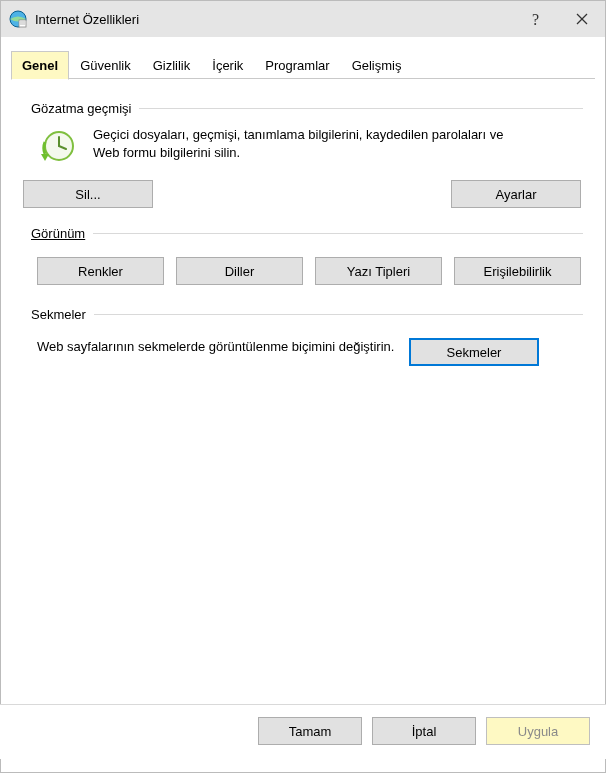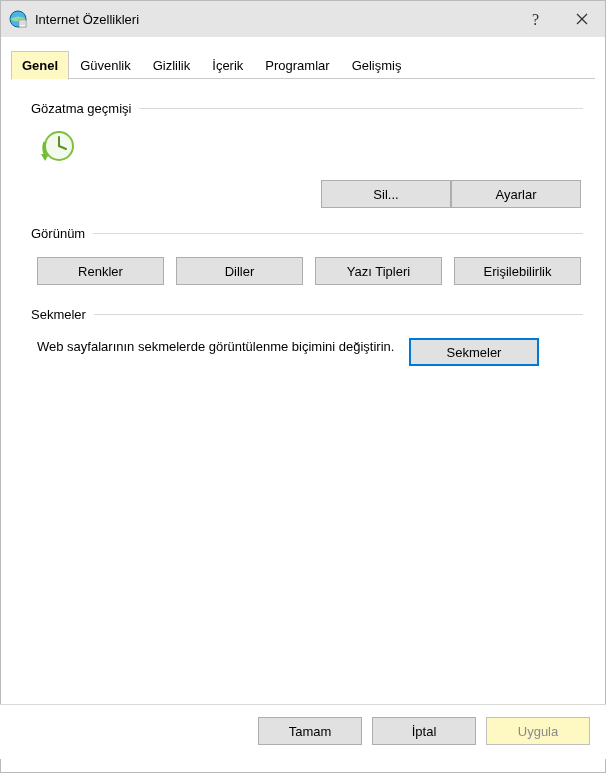--- a/index.html
+++ b/index.html
@@ -112,21 +112,22 @@
     cursor: default;
     display: inline-flex;
     align-items: center;
     justify-content: center;
   }
   .btn.wide { min-width: 130px; }
   .btn.accent { border: 2px solid #0078d7; background:#e1e1e1; }
   .btn.disabled { color: #8a8a8a; background:#fef9c3; border:1px solid #bfbfbf; }
   .row-right {
     display: flex;
-    justify-content: flex-end;
+    gap: 12px;
+    justify-content: space-between;
     padding-right: 2px;
     margin-top: 2px;
   }
   .row4 {
     display: flex;
     gap: 12px;
     padding: 6px 2px 4px 14px;
   }
   .row4 .btn { flex:1; min-width:0; }
   .tabs-section {
@@ -200,32 +201,33 @@
   <div class="history-row">
     <span class="history-icon">
       <svg viewBox="0 0 40 40">
         <circle cx="22" cy="18" r="14" fill="#f4f9ed" stroke="#7fbf3f" stroke-width="2"></circle>
         <line x1="22" y1="18" x2="22" y2="9" stroke="#5a8f2e" stroke-width="2" stroke-linecap="round"></line>
         <line x1="22" y1="18" x2="29" y2="21" stroke="#5a8f2e" stroke-width="2" stroke-linecap="round"></line>
         <path d="M8 14 A16 16 0 0 0 8 26" fill="none" stroke="#6fbf2f" stroke-width="3"></path>
         <polygon points="4,26 12,26 8,33" fill="#6fbf2f"></polygon>
       </svg>
     </span>
+    <div class="history-text">Geçici dosyaları, geçmişi, tanımlama bilgilerini, kaydedilen parolaları ve Web formu bilgilerini silin.</div>
   </div>
 
   <div class="row-right">
     <button class="btn wide">
         <span>Sil...</span>
       </button>
     <button class="btn wide">
         <span>Ayarlar</span>
       </button>
   </div>
 
-  <div class="group-title" style="margin-top:18px;">
+  <div class="group-title" style="margin-top:18px;text-decoration:underline;">
     <span class="gt-text">Görünüm</span>
     <span class="gt-line"></span>
   </div>
 
   <div class="row4">
     <button class="btn">
         <span>Renkler</span>
       </button>
     <button class="btn">
         <span>Diller</span>

